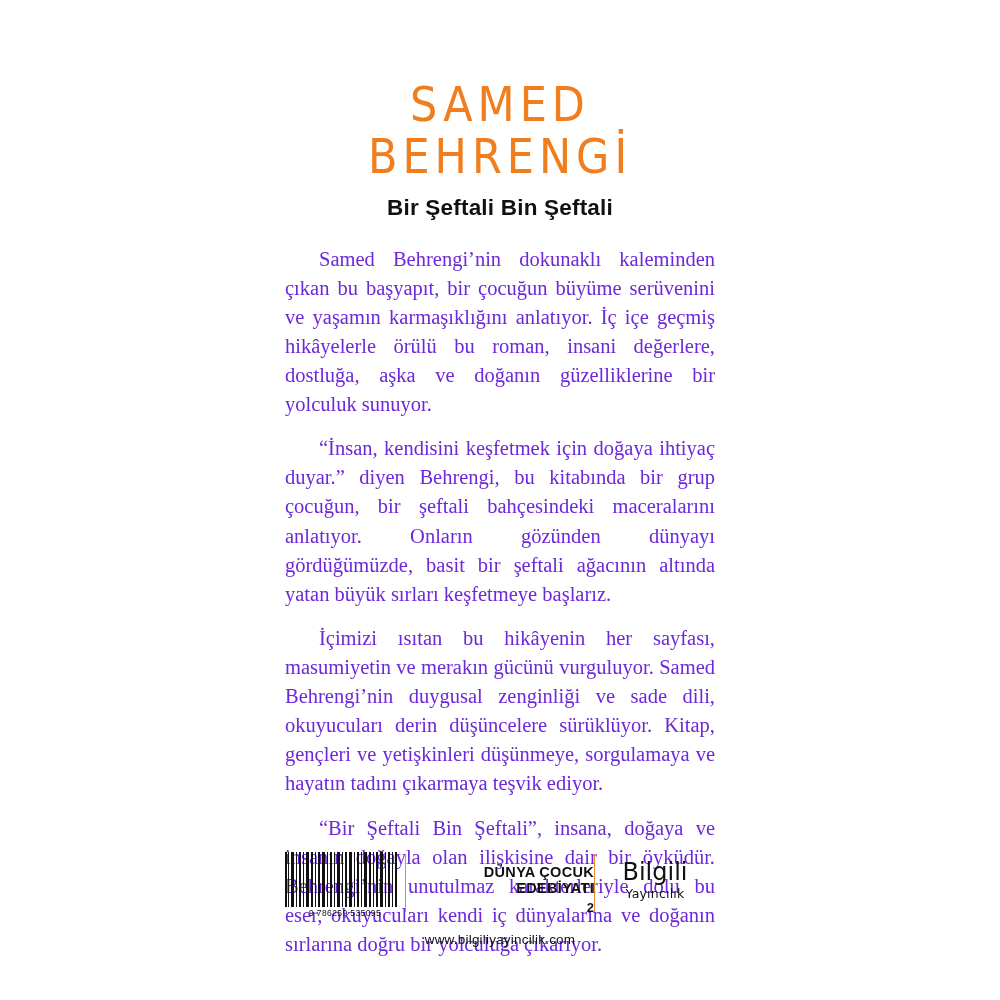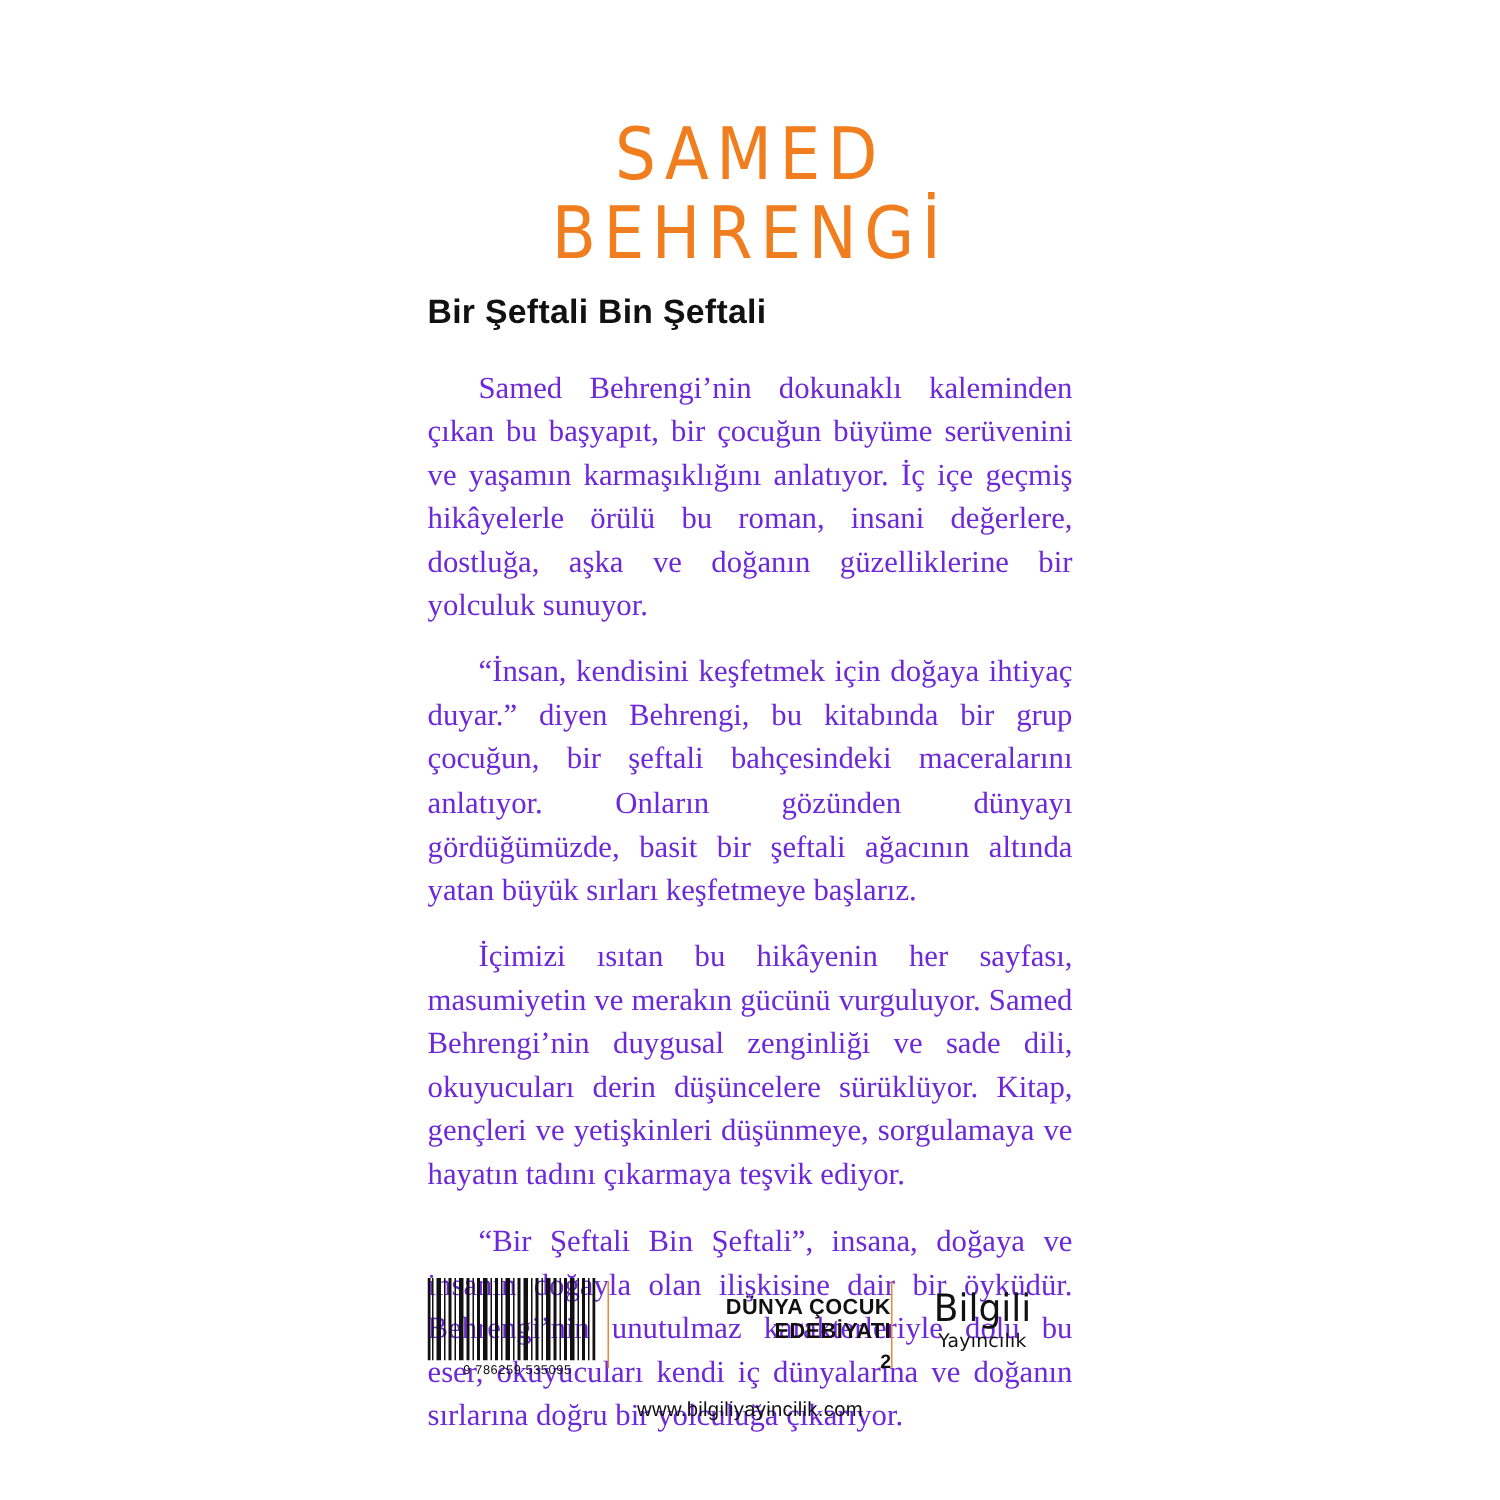--- a/index.html
+++ b/index.html
@@ -35,21 +35,21 @@
     text-align: center;
     line-height: 1.1;
     margin: 0 0 6px 0;
     transform: scaleY(1.12);
     transform-origin: top center;
   }
   .book-title {
     font-family: "Liberation Sans", sans-serif;
     font-weight: bold;
     font-size: 22.5px;
-    text-align: left;
+    text-align: center;
     color: #111111;
     margin: 22px 0 24px 0;
     letter-spacing: 0.2px;
   }
   .blurb p {
     font-family: "Liberation Serif", serif;
     font-size: 20.5px;
     line-height: 1.42;
     text-align: justify;
     text-justify: inter-word;

